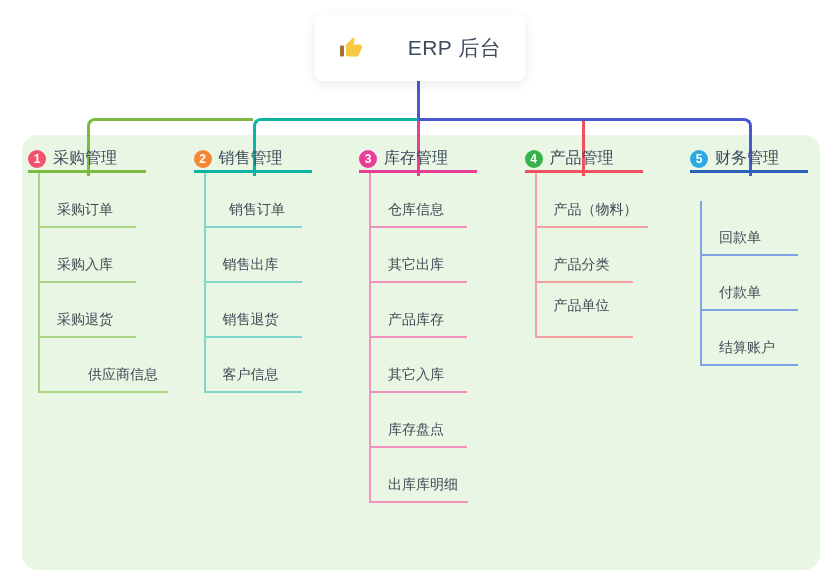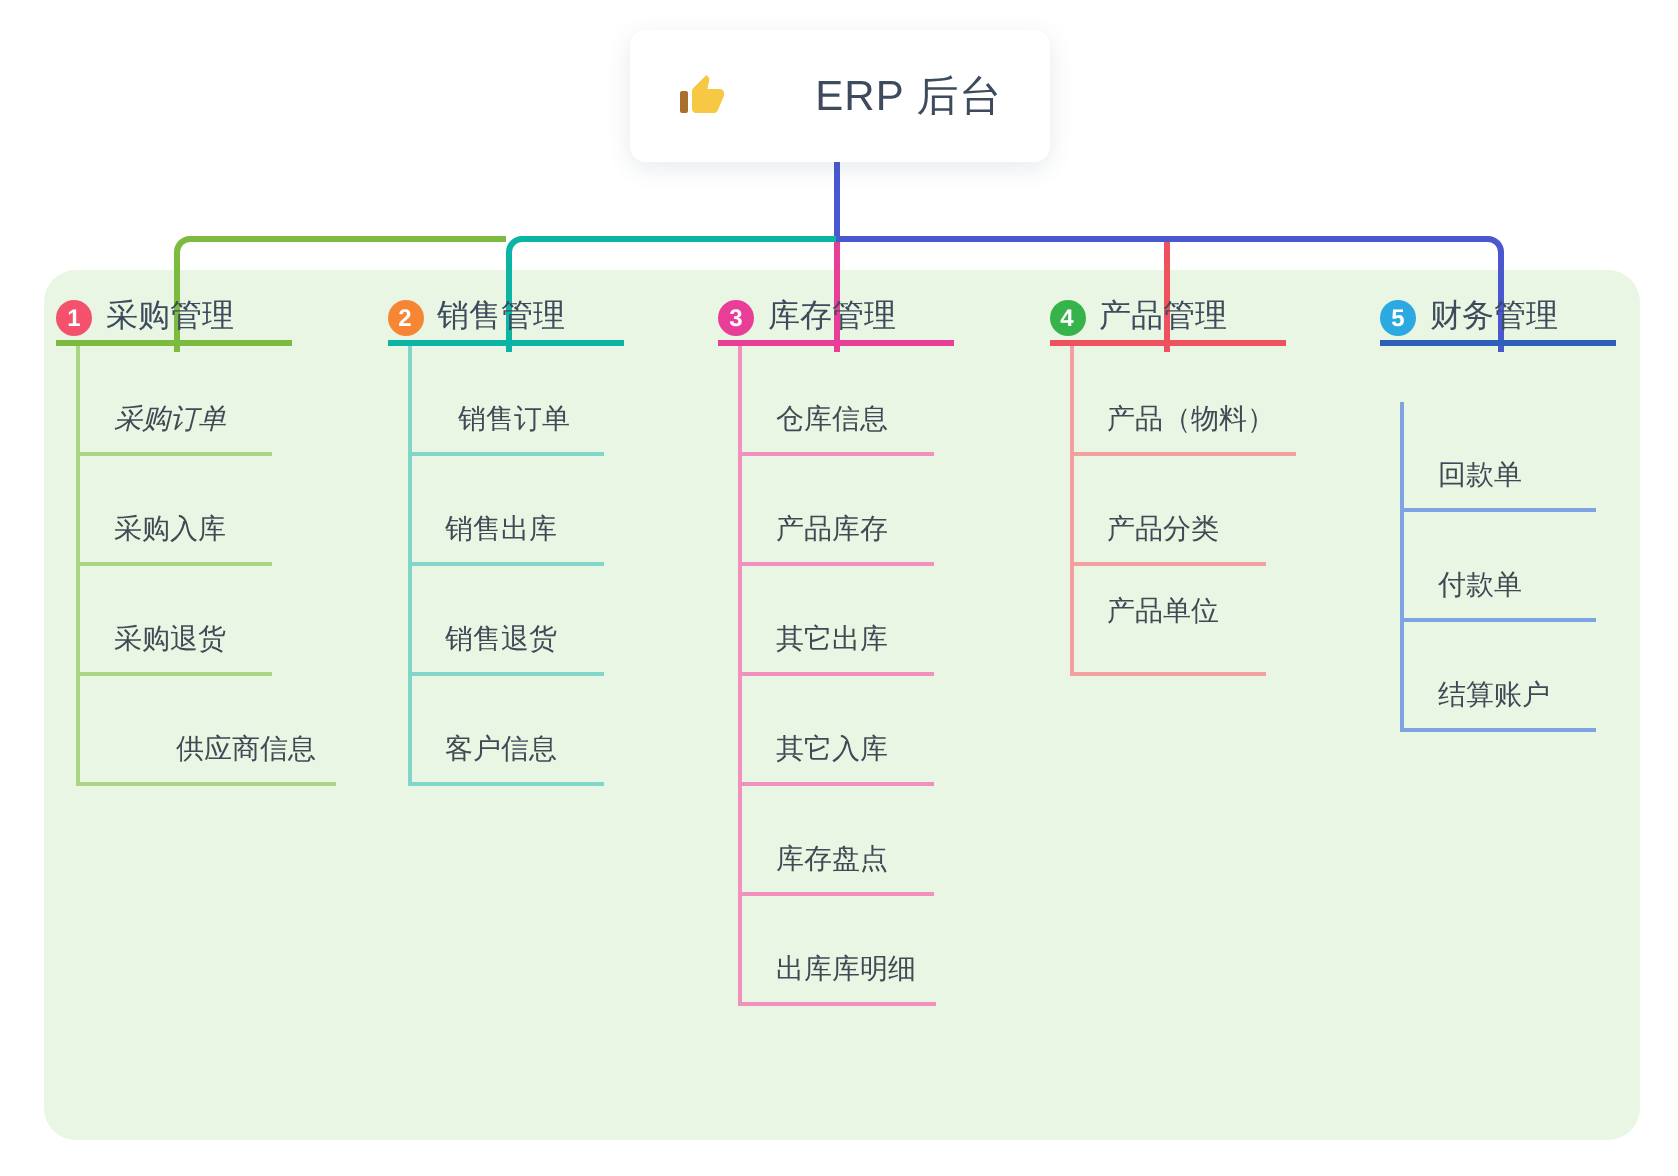--- a/index.html
+++ b/index.html
@@ -61,21 +61,21 @@
     <span class="root-label">ERP 后台</span>
   </div>
 
   <div id="branch-layer">
       <div class="branch" style="left: 28px;">
         <div class="branch-header" style="border-bottom-color: rgb(124, 187, 63);">
           <span class="badge" style="background: rgb(244, 81, 108);">1</span>
           <span class="branch-label">采购管理</span>
         </div>
         <div class="children" style="border-left-color: rgb(169, 213, 133);">
-          <div class="child" style="border-bottom-color: rgb(169, 213, 133); font-style: italic;">
+          <div class="child" style="border-bottom-color: rgb(169, 213, 133);">
             <span>采购订单</span>
           </div>
           <div class="child" style="border-bottom-color: rgb(169, 213, 133);">
             <span>采购入库</span>
           </div>
           <div class="child" style="border-bottom-color: rgb(169, 213, 133);">
             <span>采购退货</span>
           </div>
           <div class="child" style="border-bottom-color: rgb(169, 213, 133); padding-left: 48px;">
             <span>供应商信息</span>
@@ -105,24 +105,24 @@
       <div class="branch" style="left: 359px;">
         <div class="branch-header" style="border-bottom-color: rgb(232, 62, 151);">
           <span class="badge" style="background: rgb(232, 62, 151);">3</span>
           <span class="branch-label">库存管理</span>
         </div>
         <div class="children" style="border-left-color: rgb(242, 145, 190);">
           <div class="child" style="border-bottom-color: rgb(242, 145, 190);">
             <span>仓库信息</span>
           </div>
           <div class="child" style="border-bottom-color: rgb(242, 145, 190);">
-            <span>产品库存</span>
+            <span>其它出库</span>
           </div>
           <div class="child" style="border-bottom-color: rgb(242, 145, 190);">
-            <span>其它出库</span>
+            <span>产品库存</span>
           </div>
           <div class="child" style="border-bottom-color: rgb(242, 145, 190);">
             <span>其它入库</span>
           </div>
           <div class="child" style="border-bottom-color: rgb(242, 145, 190);">
             <span>库存盘点</span>
           </div>
           <div class="child" style="border-bottom-color: rgb(242, 145, 190);">
             <span>出库库明细</span>
           </div>

